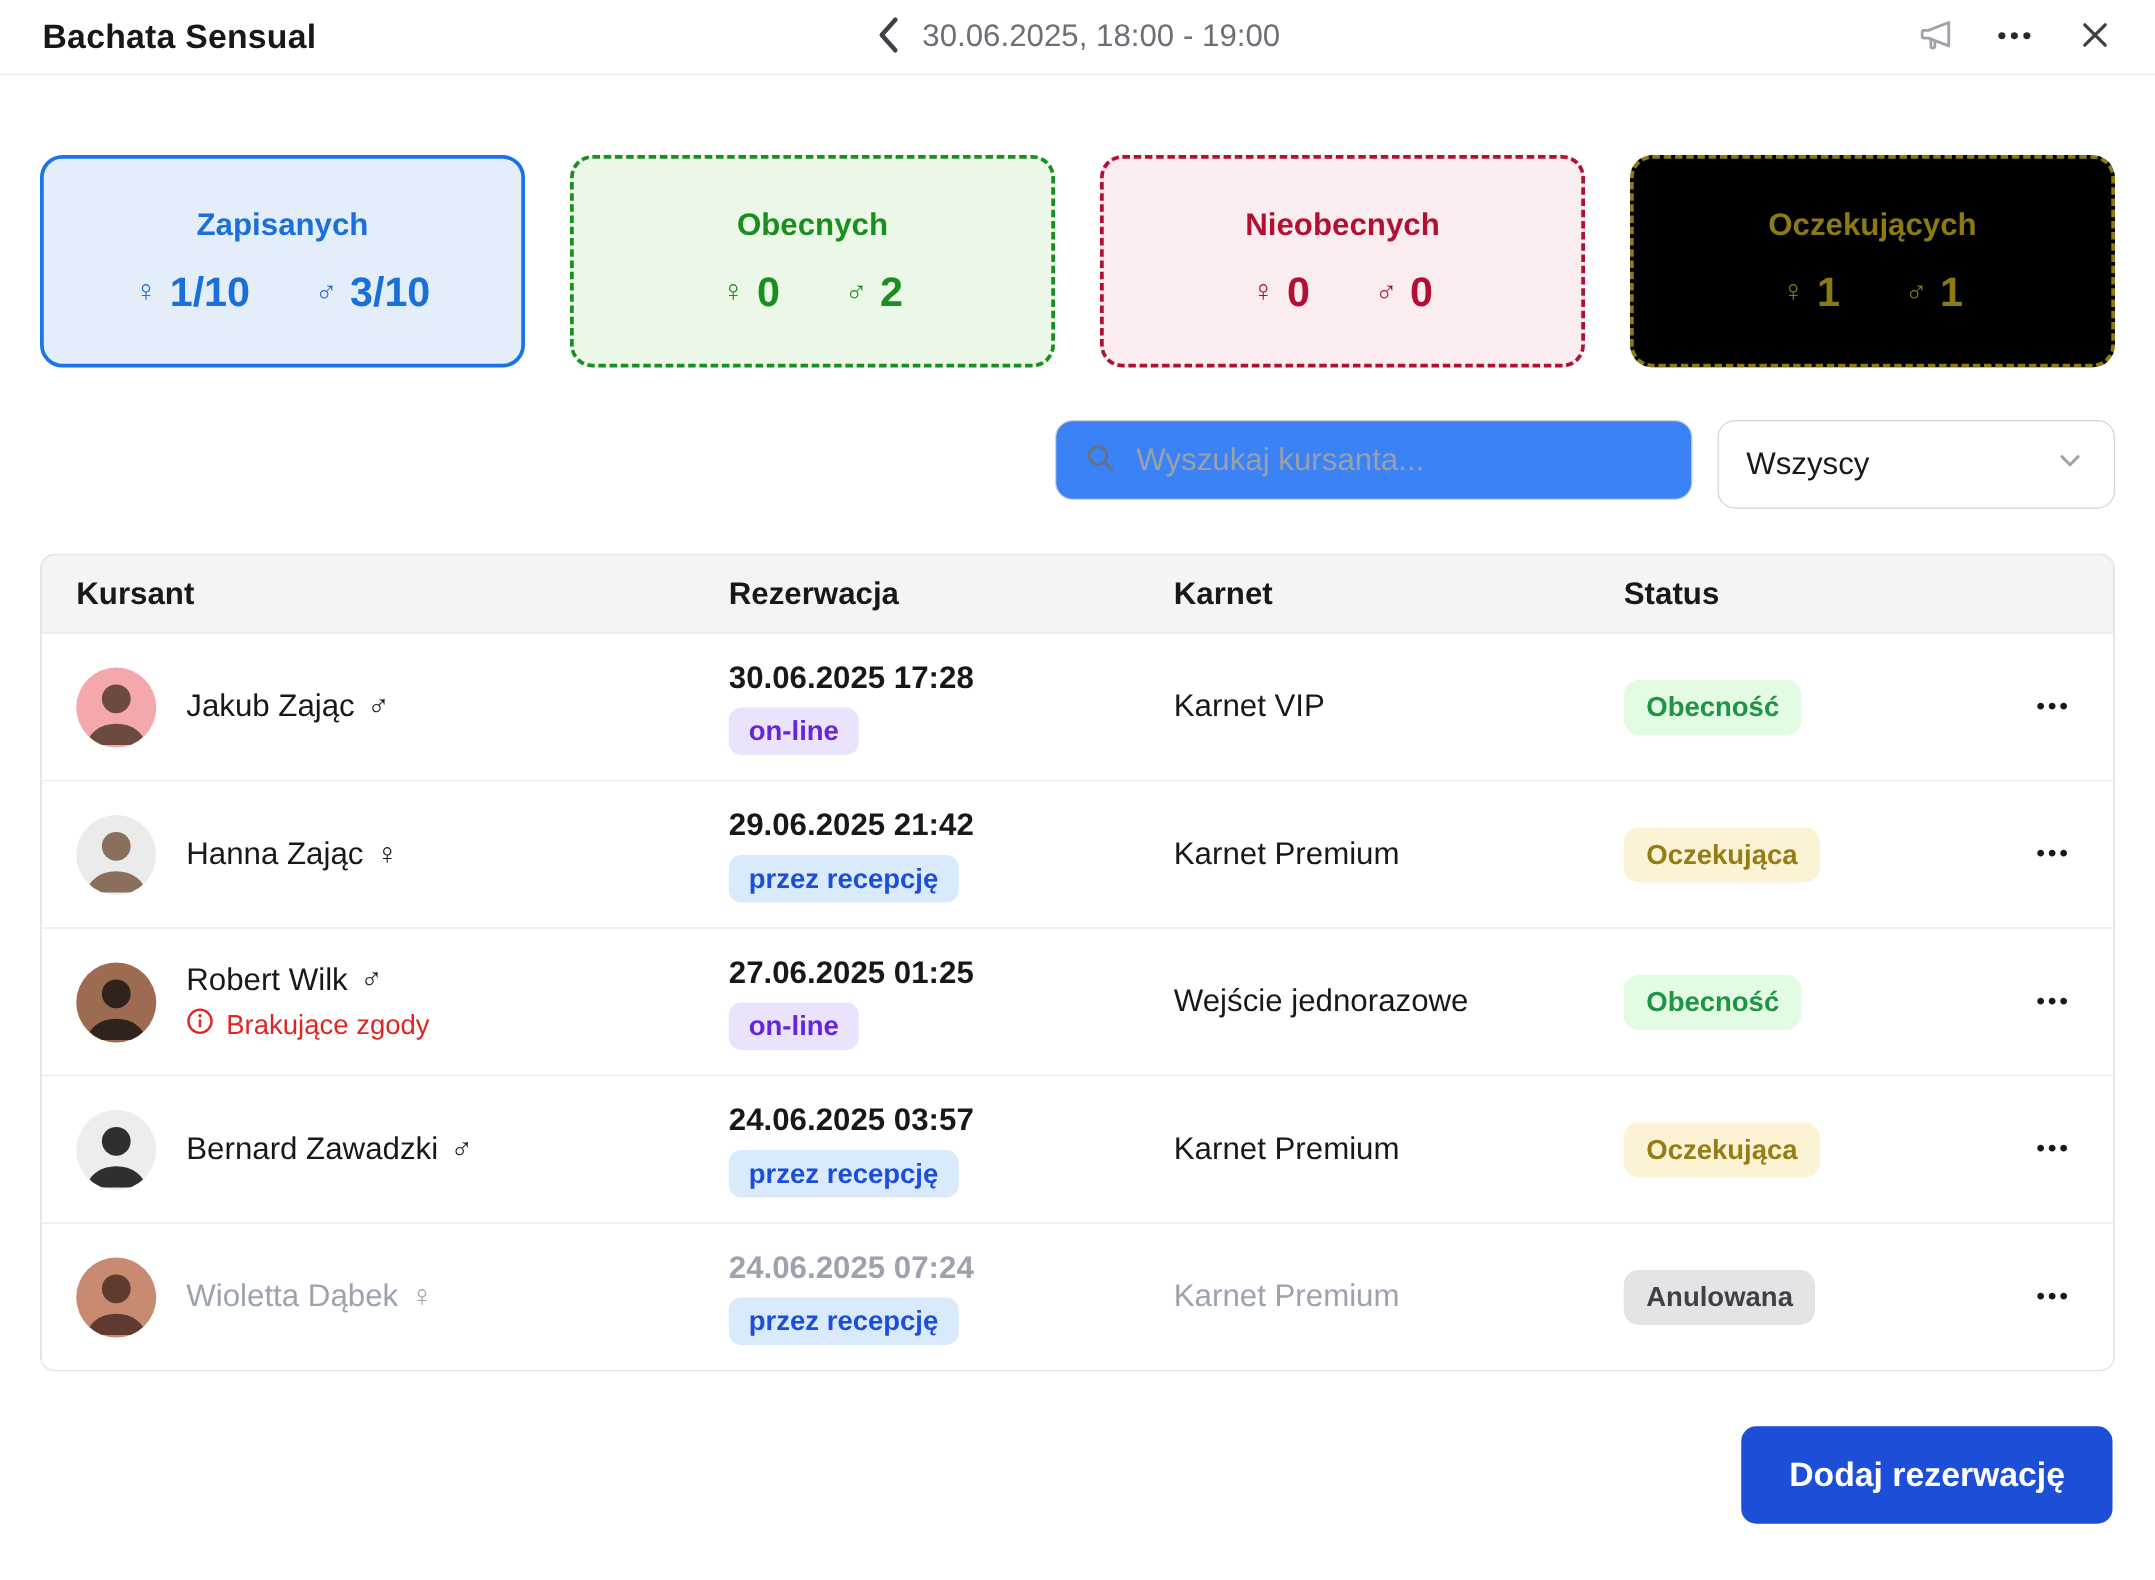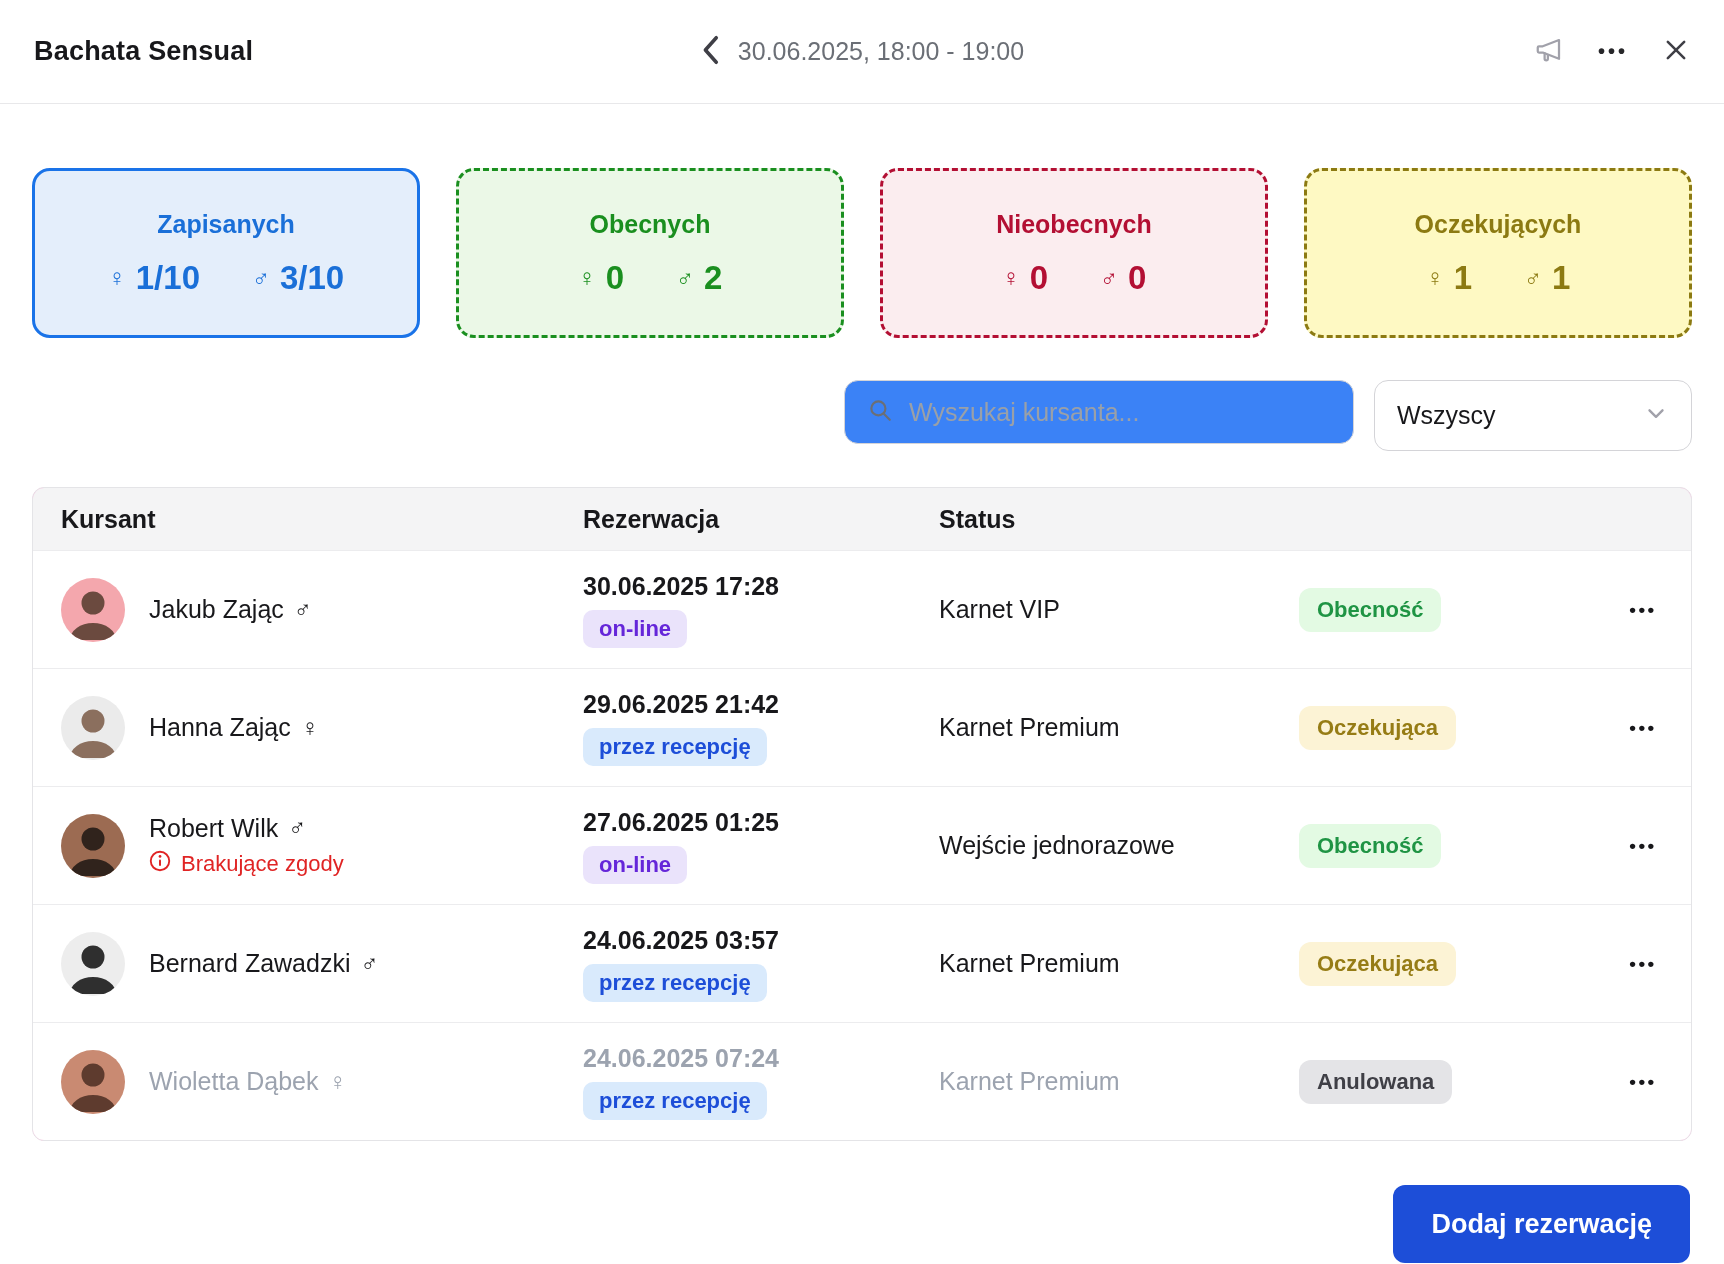--- a/index.html
+++ b/index.html
@@ -1,20 +1,20 @@
 <!DOCTYPE html>
 <html><head>
 <meta charset="utf-8">
 <style>
   * { box-sizing: border-box; margin: 0; padding: 0; }
   html,body { width: 1724px; height: 1264px; background: #fff;
     font-family: "Liberation Sans", sans-serif; color: #18181b; overflow: hidden; }
 
   
-  .topbar { position: relative; height: 104px; display: flex; align-items: center;
+  .topbar { position: relative; height: 60px; display: flex; align-items: center;
     padding: 16px 34px; border-bottom: 1px solid #e8e8ea; background: #fff; }
   .topbar-title { font-size: 27px; font-weight: 700; letter-spacing: .2px; }
   .topbar-center { position: absolute; left: 50%; transform: translateX(-50%);
     display: flex; align-items: center; gap: 16px; }
   .topbar-date { font-size: 25px; color: #6b6f76; }
   .chev-btn { background: none; border: none; cursor: pointer; display: flex; align-items: center; }
   .topbar-right { margin-left: auto; display: flex; align-items: center; gap: 34px; }
   .icon-btn { background: none; border: none; cursor: pointer; display: flex;
     align-items: center; justify-content: center; }
   .menu-dots { font-size: 20px; font-weight: 700; color: #27272a; letter-spacing: 3px; }
@@ -151,21 +151,21 @@
           <span class="gender-sym">♀</span>
           <span>0</span>
         </span>
       <span class="pair">
           <span class="gender-sym">♂</span>
           <span>0</span>
         </span>
     </div>
   </div>
 
-  <div class="stat-card dashed" style="background: #fef9c3; border-color: rgb(140, 122, 18); color: rgb(140, 122, 18);">
+  <div class="stat-card dashed" style="background: #000000; border-color: rgb(140, 122, 18); color: rgb(140, 122, 18);">
     <div class="stat-label">Oczekujących</div>
     <div class="stat-values">
       <span class="pair">
           <span class="gender-sym">♀</span>
           <span>1</span>
         </span>
       <span class="pair">
           <span class="gender-sym">♂</span>
           <span>1</span>
         </span>
@@ -193,20 +193,21 @@
       </span>
     </div>
   </div>
 </section>
 
 <section class="table-card">
 
   <div class="tgrid thead">
     <div>Kursant</div>
     <div>Rezerwacja</div>
+    <div>Karnet</div>
     <div>Status</div>
     <div></div>
   </div>
 
   <div class="tgrid trow">
     <div class="kursant-cell">
       <span class="avatar" style="background: rgb(244, 167, 173); color: rgb(107, 74, 63);">
         <svg viewBox="0 0 64 64">
             <circle cx="32" cy="25" r="11.5" fill="currentColor"></circle>
             <path d="M9 62 a23 17 0 0 1 46 0 Z" fill="currentColor"></path>

